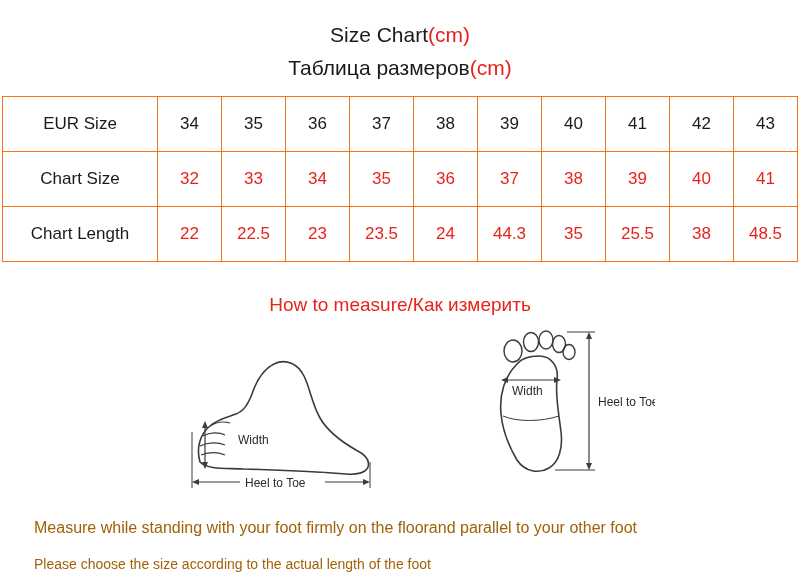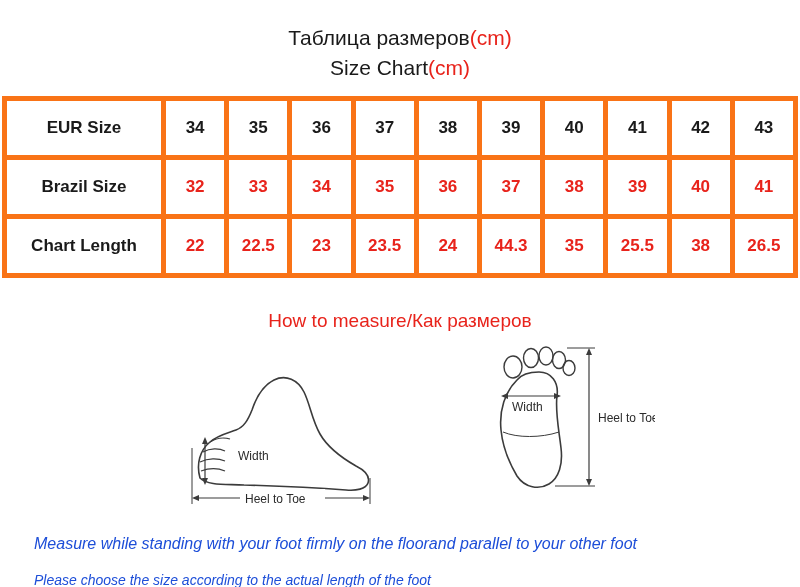--- a/index.html
+++ b/index.html
@@ -44,26 +44,26 @@
     margin: 13px 0 0 0;
     padding: 0 2px;
   }
   table.size-table {
     width: 796px;
     margin: 0 auto;
     border-collapse: collapse;
     table-layout: fixed;
   }
   table.size-table td {
-    border: 5px solid #f97316;
+    border: 1px solid #f97316;
     height: 52px;
     text-align: center;
     vertical-align: middle;
     font-size: 17px;
-    font-weight: 700;
+    font-weight: 400;
   }
   td.rowhead {
     width: 152px;
     color: #1a1a1a;
     font-size: 17px;
   }
   td.val-dark {
     color: #1a1a1a;
   }
   td.val-red {
@@ -93,64 +93,63 @@
     top: -4px;
   }
 
   
   .notes {
     margin-top: 6px;
     padding-left: 34px;
   }
   .note {
     font-size: 15.5px;
-    color: #1d4ed8;
+    color: #a16207;
     line-height: 20px;
-    font-style: italic;
   }
   .note.first {
     font-size: 16px;
     margin-bottom: 16px;
   }
   .note.second {
     font-size: 14px;
   }
 </style>
 </head>
 <body>
 
 <div class="page">
 
   <div class="title-block">
+    <div class="title-line">
+      <span>Size Chart</span><span class="accent">(cm)</span>
+    </div>
     <div class="title-line second">
       <span>Таблица размеров</span><span class="accent">(cm)</span>
-    </div>
-    <div class="title-line">
-      <span>Size Chart</span><span class="accent">(cm)</span>
     </div>
   </div>
 
   <div class="table-wrap">
     <table class="size-table">
       <tbody>
         <tr>
           <td class="rowhead">EUR Size</td>
           <td class="val-dark">34</td>
           <td class="val-dark">35</td>
           <td class="val-dark">36</td>
           <td class="val-dark">37</td>
           <td class="val-dark">38</td>
           <td class="val-dark">39</td>
           <td class="val-dark">40</td>
           <td class="val-dark">41</td>
           <td class="val-dark">42</td>
           <td class="val-dark">43</td>
         </tr>
         <tr>
-          <td class="rowhead">Brazil Size</td>
+          <td class="rowhead">Chart Size</td>
           <td class="val-red">32</td>
           <td class="val-red">33</td>
           <td class="val-red">34</td>
           <td class="val-red">35</td>
           <td class="val-red">36</td>
           <td class="val-red">37</td>
           <td class="val-red">38</td>
           <td class="val-red">39</td>
           <td class="val-red">40</td>
           <td class="val-red">41</td>
@@ -159,27 +158,27 @@
           <td class="rowhead">Chart Length</td>
           <td class="val-red">22</td>
           <td class="val-red">22.5</td>
           <td class="val-red">23</td>
           <td class="val-red">23.5</td>
           <td class="val-red">24</td>
           <td class="val-red">44.3</td>
           <td class="val-red">35</td>
           <td class="val-red">25.5</td>
           <td class="val-red">38</td>
-          <td class="val-red">26.5</td>
+          <td class="val-red">48.5</td>
         </tr>
       </tbody>
     </table>
   </div>
 
-  <div class="measure-title">How to measure/Как размеров</div>
+  <div class="measure-title">How to measure/Как измерить</div>
 
   <div class="diagrams">
 
     <svg class="diagram-side" width="230" height="180" viewBox="0 0 230 180">
 
       <path d="M30 140 C26 126 30 112 40 104 C48 97 58 95 66 92
                C74 89 78 82 82 72 C86 60 92 48 104 42
                C116 36 128 42 134 54 C140 66 142 82 150 96
                C158 110 172 120 186 128 C196 133 200 139 198 145
                C196 151 186 153 176 152 C150 150 110 148 74 147

